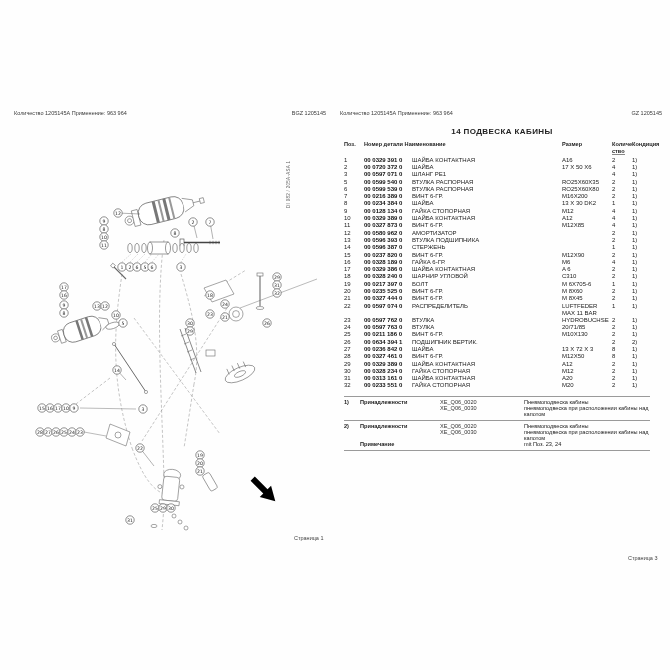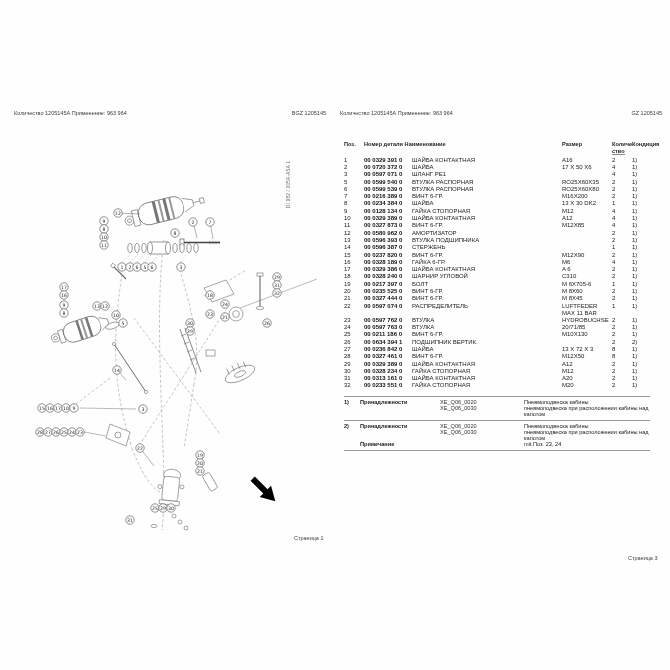--- a/index.html
+++ b/index.html
@@ -431,20 +431,21 @@
 
   <div class="page-number">Страница 1</div>
 </div>
 
 <div class="page" id="right-page">
   <div class="pg-header">
     <span>Количество 1205145А   Применение: 963 964</span>
     <span>GZ 1205145</span>
   </div>
 
+  <div class="doc-title">14   ПОДВЕСКА КАБИНЫ</div>
 
   <div class="ptable">
     <div class="trow thead">
       <div>Поз.</div>
       <div class="h2" style="grid-column:2 / span 2;">Номер детали Наименование</div>
       <div>Размер</div>
       <div>
         <div>Количе</div>
         <div style="border-bottom:.5px solid #888;display:inline-block;">ство</div>
       </div>

